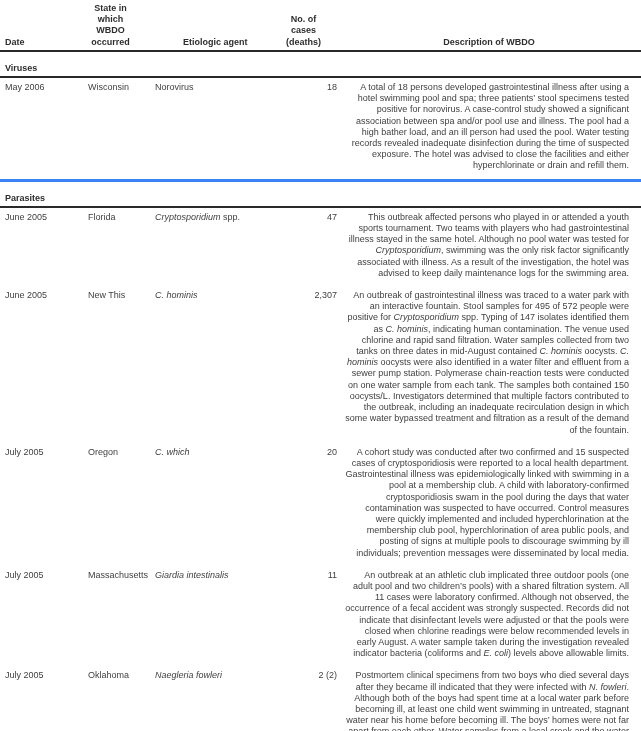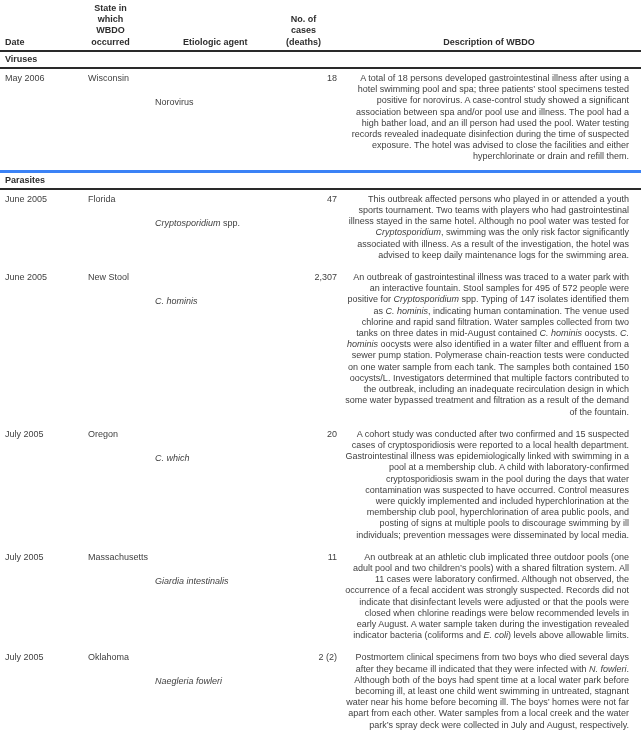--- a/index.html
+++ b/index.html
@@ -36,32 +36,32 @@
   .thead .cell { white-space: pre-line; }
   .h-date   { padding-left: 5px; }
   .h-state  { text-align: center; padding-right: 12px; }
   .h-agent  { padding-left: 5px; margin-left: 28px; }
   .h-cases  { text-align: center; }
   .h-desc   { text-align: center; }
   
   .section-title {
     font-weight: bold;
     color: #2e2e2e;
-    padding: 2px 0 2px 5px;
+    padding: 11px 0 2px 5px;
     border-bottom: 2px solid #2a2a2a;
   }
   .section:not(:first-child) .section-title {
     border-top: 3px solid #3b82f6;
   }
   
   .row { padding: 4px 0 7px; }
   .row > div { vertical-align: top; }
   .c-date  { padding-left: 5px; }
   .c-state { padding-left: 5px; }
-  .c-agent { padding-left: 5px; margin-top: 24px; }
+  .c-agent { padding-left: 5px; }
   .c-cases { text-align: right; }
   .c-desc  { padding-left: 8px; padding-right: 12px; text-align: right; }
   .c-desc i, .c-agent i { font-style: italic; }
 </style>
 </head>
 <body>
 
 <div class="outbreak-table">
 
   <div class="grid-row thead">
@@ -91,21 +91,21 @@
         <div class="section-title">Parasites</div>
         <div class="grid-row row">
           <div class="c-date">June 2005</div>
           <div class="c-state">Florida</div>
           <div class="c-agent"><i>Cryptosporidium</i><span> spp.</span></div>
           <div class="c-cases">47</div>
           <div class="c-desc"><span>This outbreak affected persons who played in or attended a youth sports tournament. Two teams with players who had gastrointestinal illness stayed in the same hotel. Although no pool water was tested for </span><i>Cryptosporidium</i><span>, swimming was the only risk factor significantly associated with illness. As a result of the investigation, the hotel was advised to keep daily maintenance logs for the swimming area.</span></div>
         </div>
         <div class="grid-row row">
           <div class="c-date">June 2005</div>
-          <div class="c-state">New Stool</div>
+          <div class="c-state">New This</div>
           <div class="c-agent"><i>C. hominis</i></div>
           <div class="c-cases">2,307</div>
           <div class="c-desc"><span>An outbreak of gastrointestinal illness was traced to a water park with an interactive fountain. Stool samples for 495 of 572 people were positive for </span><i>Cryptosporidium</i><span> spp. Typing of 147 isolates identified them as </span><i>C. hominis</i><span>, indicating human contamination. The venue used chlorine and rapid sand filtration. Water samples collected from two tanks on three dates in mid-August contained </span><i>C. hominis</i><span> oocysts. </span><i>C. hominis</i><span> oocysts were also identified in a water filter and effluent from a sewer pump station. Polymerase chain-reaction tests were conducted on one water sample from each tank. The samples both contained 150 oocysts/L. Investigators determined that multiple factors contributed to the outbreak, including an inadequate recirculation design in which some water bypassed treatment and filtration as a result of the demand of the fountain.</span></div>
         </div>
         <div class="grid-row row">
           <div class="c-date">July 2005</div>
           <div class="c-state">Oregon</div>
           <div class="c-agent"><i>C. which</i></div>
           <div class="c-cases">20</div>
           <div class="c-desc"><span>A cohort study was conducted after two confirmed and 15 suspected cases of cryptosporidiosis were reported to a local health department. Gastrointestinal illness was epidemiologically linked with swimming in a pool at a membership club. A child with laboratory-confirmed cryptosporidiosis swam in the pool during the days that water contamination was suspected to have occurred. Control measures were quickly implemented and included hyperchlorination at the membership club pool, hyperchlorination of area public pools, and posting of signs at multiple pools to discourage swimming by ill individuals; prevention messages were disseminated by local media.</span></div>

